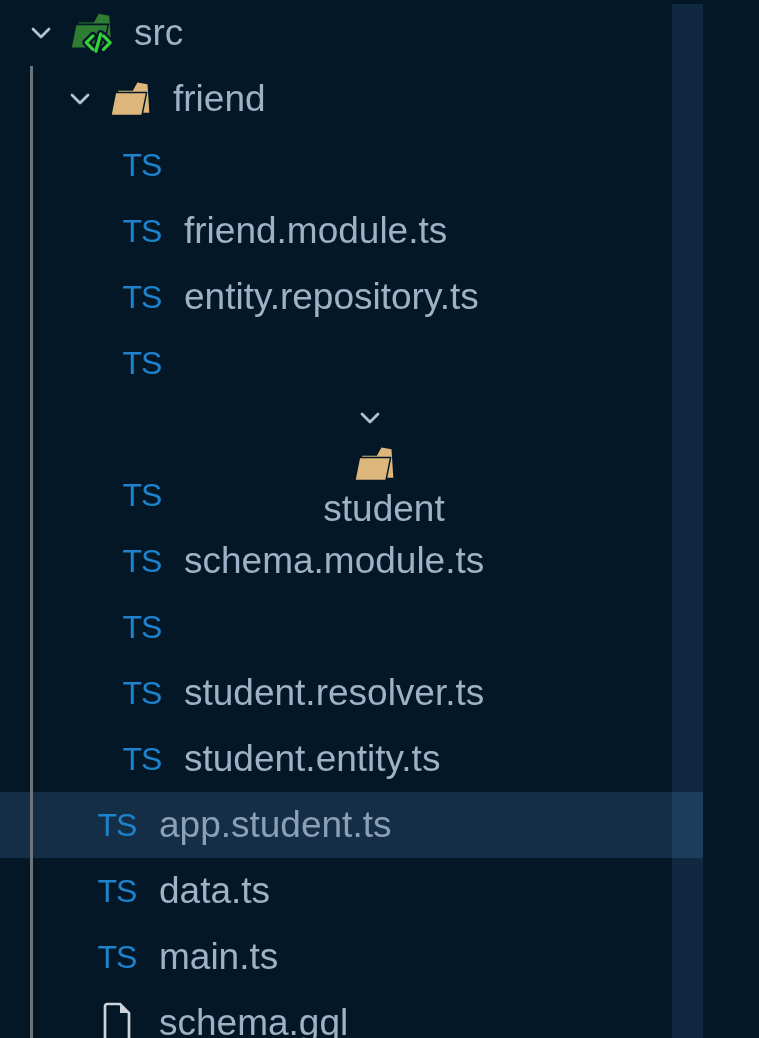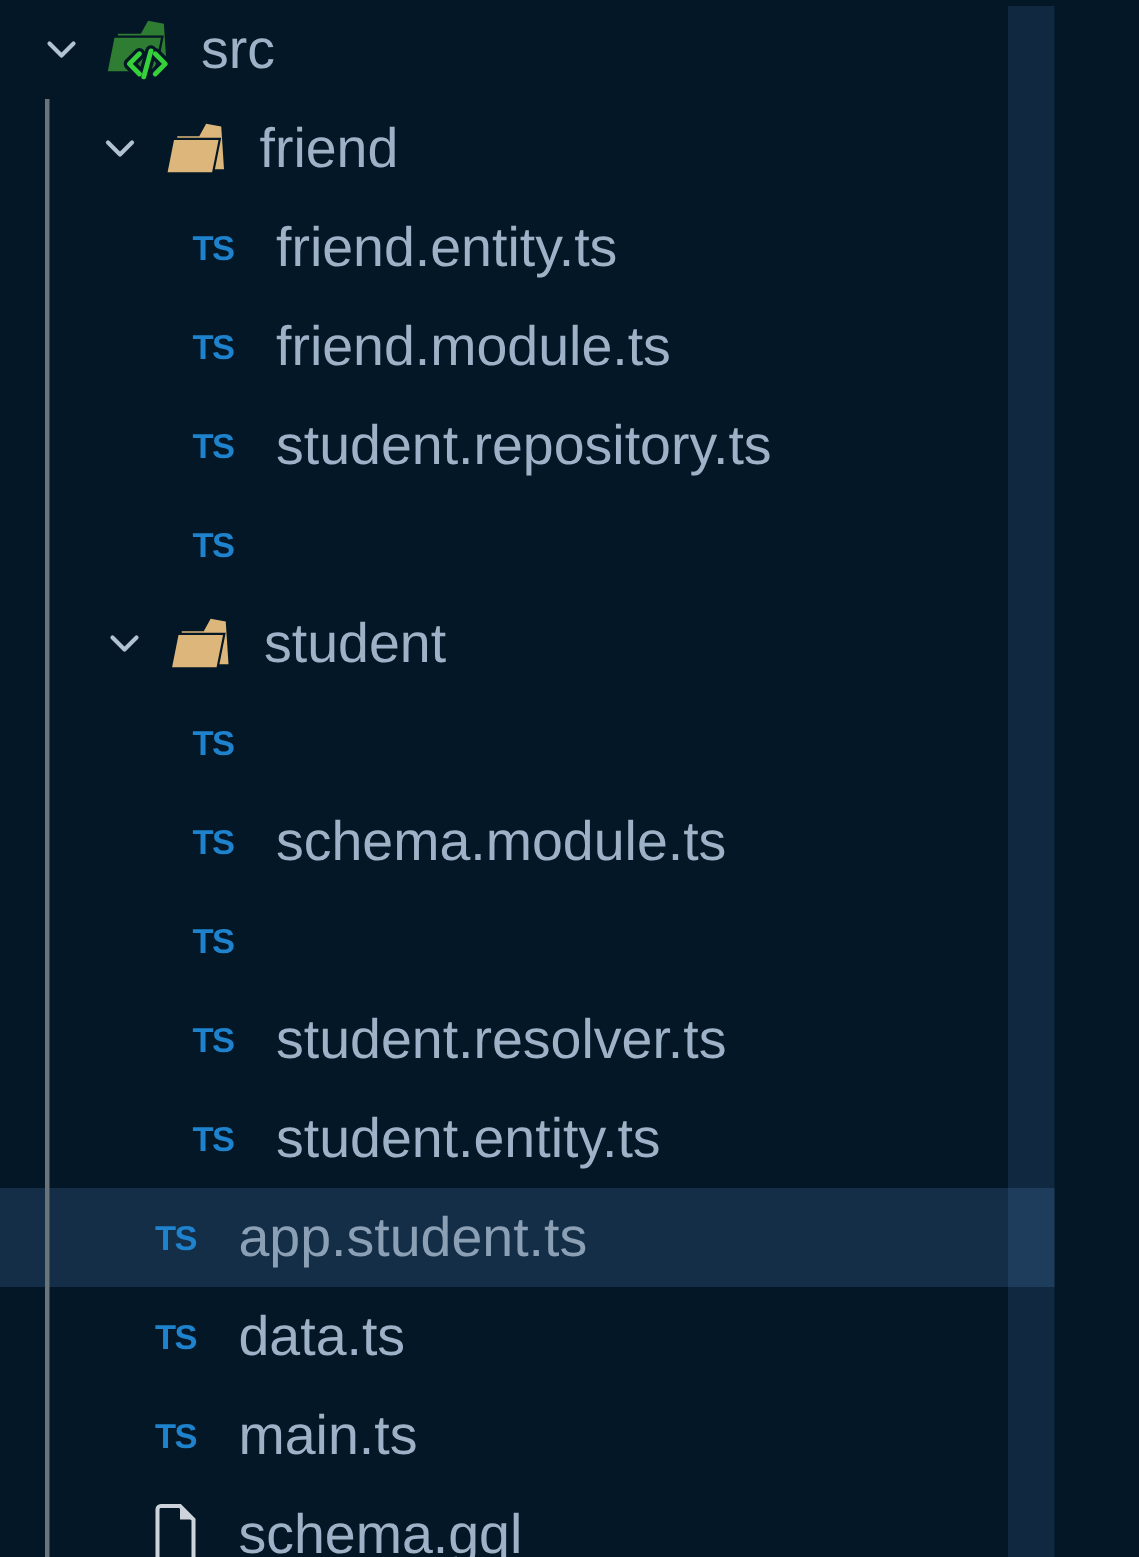--- a/index.html
+++ b/index.html
@@ -43,22 +43,22 @@
     display:flex; align-items:center; justify-content:flex-start;
   }
   .chev svg { display:block; margin-left:1px; }
 
   .icon {
     width:48px; height:66px;
     flex:0 0 48px;
     display:flex; align-items:center; justify-content:center;
   }
   .icon.ts {
-    font-weight:700;
-    font-size:23px;
+    font-weight:400;
+    font-size:32px;
     letter-spacing:-1px;
     color:var(--ts-blue);
     justify-content:center;
   }
   .icon svg { display:block; }
 
   .label {
     margin-left:18px;
     font-size:37px;
     color:var(--text);
@@ -116,37 +116,36 @@
           <svg width="44" height="42" viewBox="0 0 48 44">
             <path d="M10 13 L26 13 L31 4 L42 6 L44 37 L10 37 Z" fill="var(--folder-tan)"></path>
             <path d="M7 15 L41 15 L36 40 L2 40 Z" fill="var(--folder-tan)" stroke="var(--bg)" stroke-width="1.6"></path>
           </svg>
         </span>
         <span class="label">friend</span>
       </div>
       <div class="row" style="padding-left: 74px;">
         <span class="chev"></span>
         <span class="icon ts">TS</span>
-        <span class="label">friend.entity.ts</span>
       </div>
       <div class="row" style="padding-left: 74px;">
         <span class="chev"></span>
         <span class="icon ts">TS</span>
         <span class="label">friend.module.ts</span>
       </div>
       <div class="row" style="padding-left: 74px;">
         <span class="chev"></span>
         <span class="icon ts">TS</span>
-        <span class="label">student.repository.ts</span>
-      </div>
-      <div class="row" style="padding-left: 74px;">
-        <span class="chev"></span>
-        <span class="icon ts">TS</span>
-      </div>
-      <div class="row" style="padding-left: 66px;">
+        <span class="label">entity.repository.ts</span>
+      </div>
+      <div class="row" style="padding-left: 74px;">
+        <span class="chev"></span>
+        <span class="icon ts">TS</span>
+      </div>
+      <div class="row" style="padding-left: 47px; flex-direction: column;">
         <span class="chev">
           <svg width="32" height="32" viewBox="0 0 32 32" fill="none">
             <path d="M8 12 L16 20 L24 12" stroke="var(--chevron)" stroke-width="2.8" stroke-linecap="round" stroke-linejoin="round"></path>
           </svg>
         </span>
         <span class="icon">
           <svg width="44" height="42" viewBox="0 0 48 44">
             <path d="M10 13 L26 13 L31 4 L42 6 L44 37 L10 37 Z" fill="var(--folder-tan)"></path>
             <path d="M7 15 L41 15 L36 40 L2 40 Z" fill="var(--folder-tan)" stroke="var(--bg)" stroke-width="1.6"></path>
           </svg>

